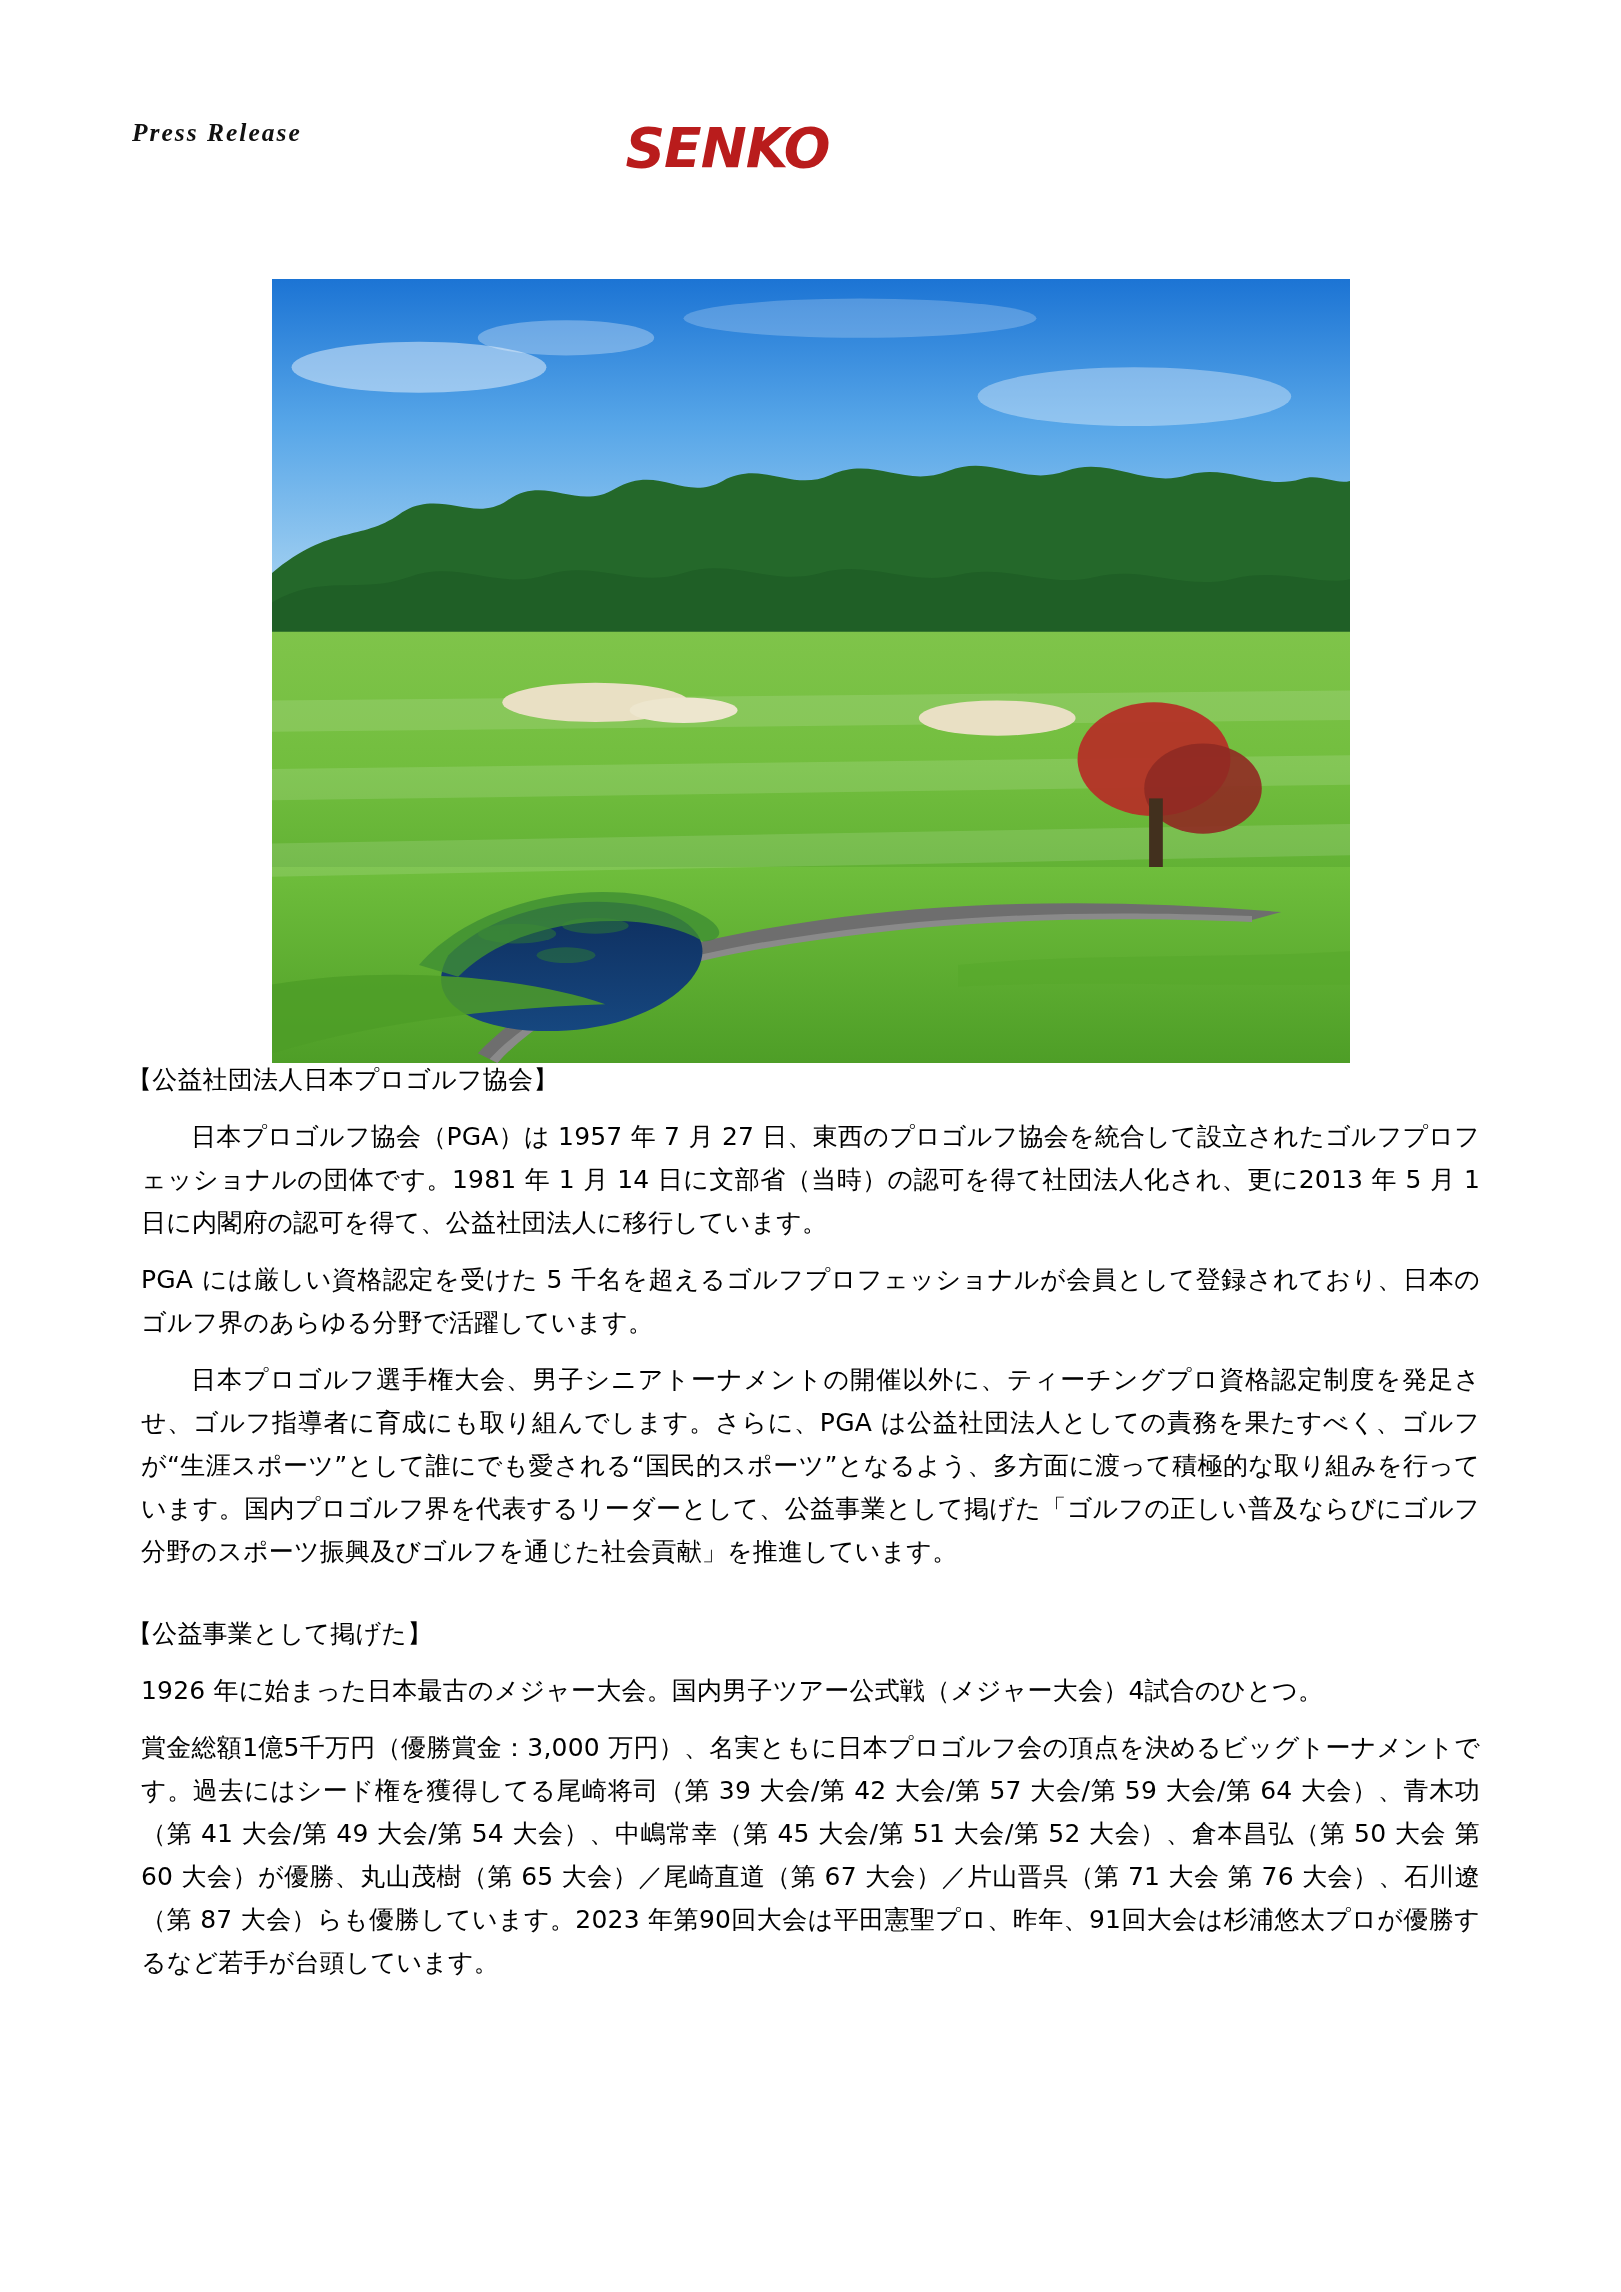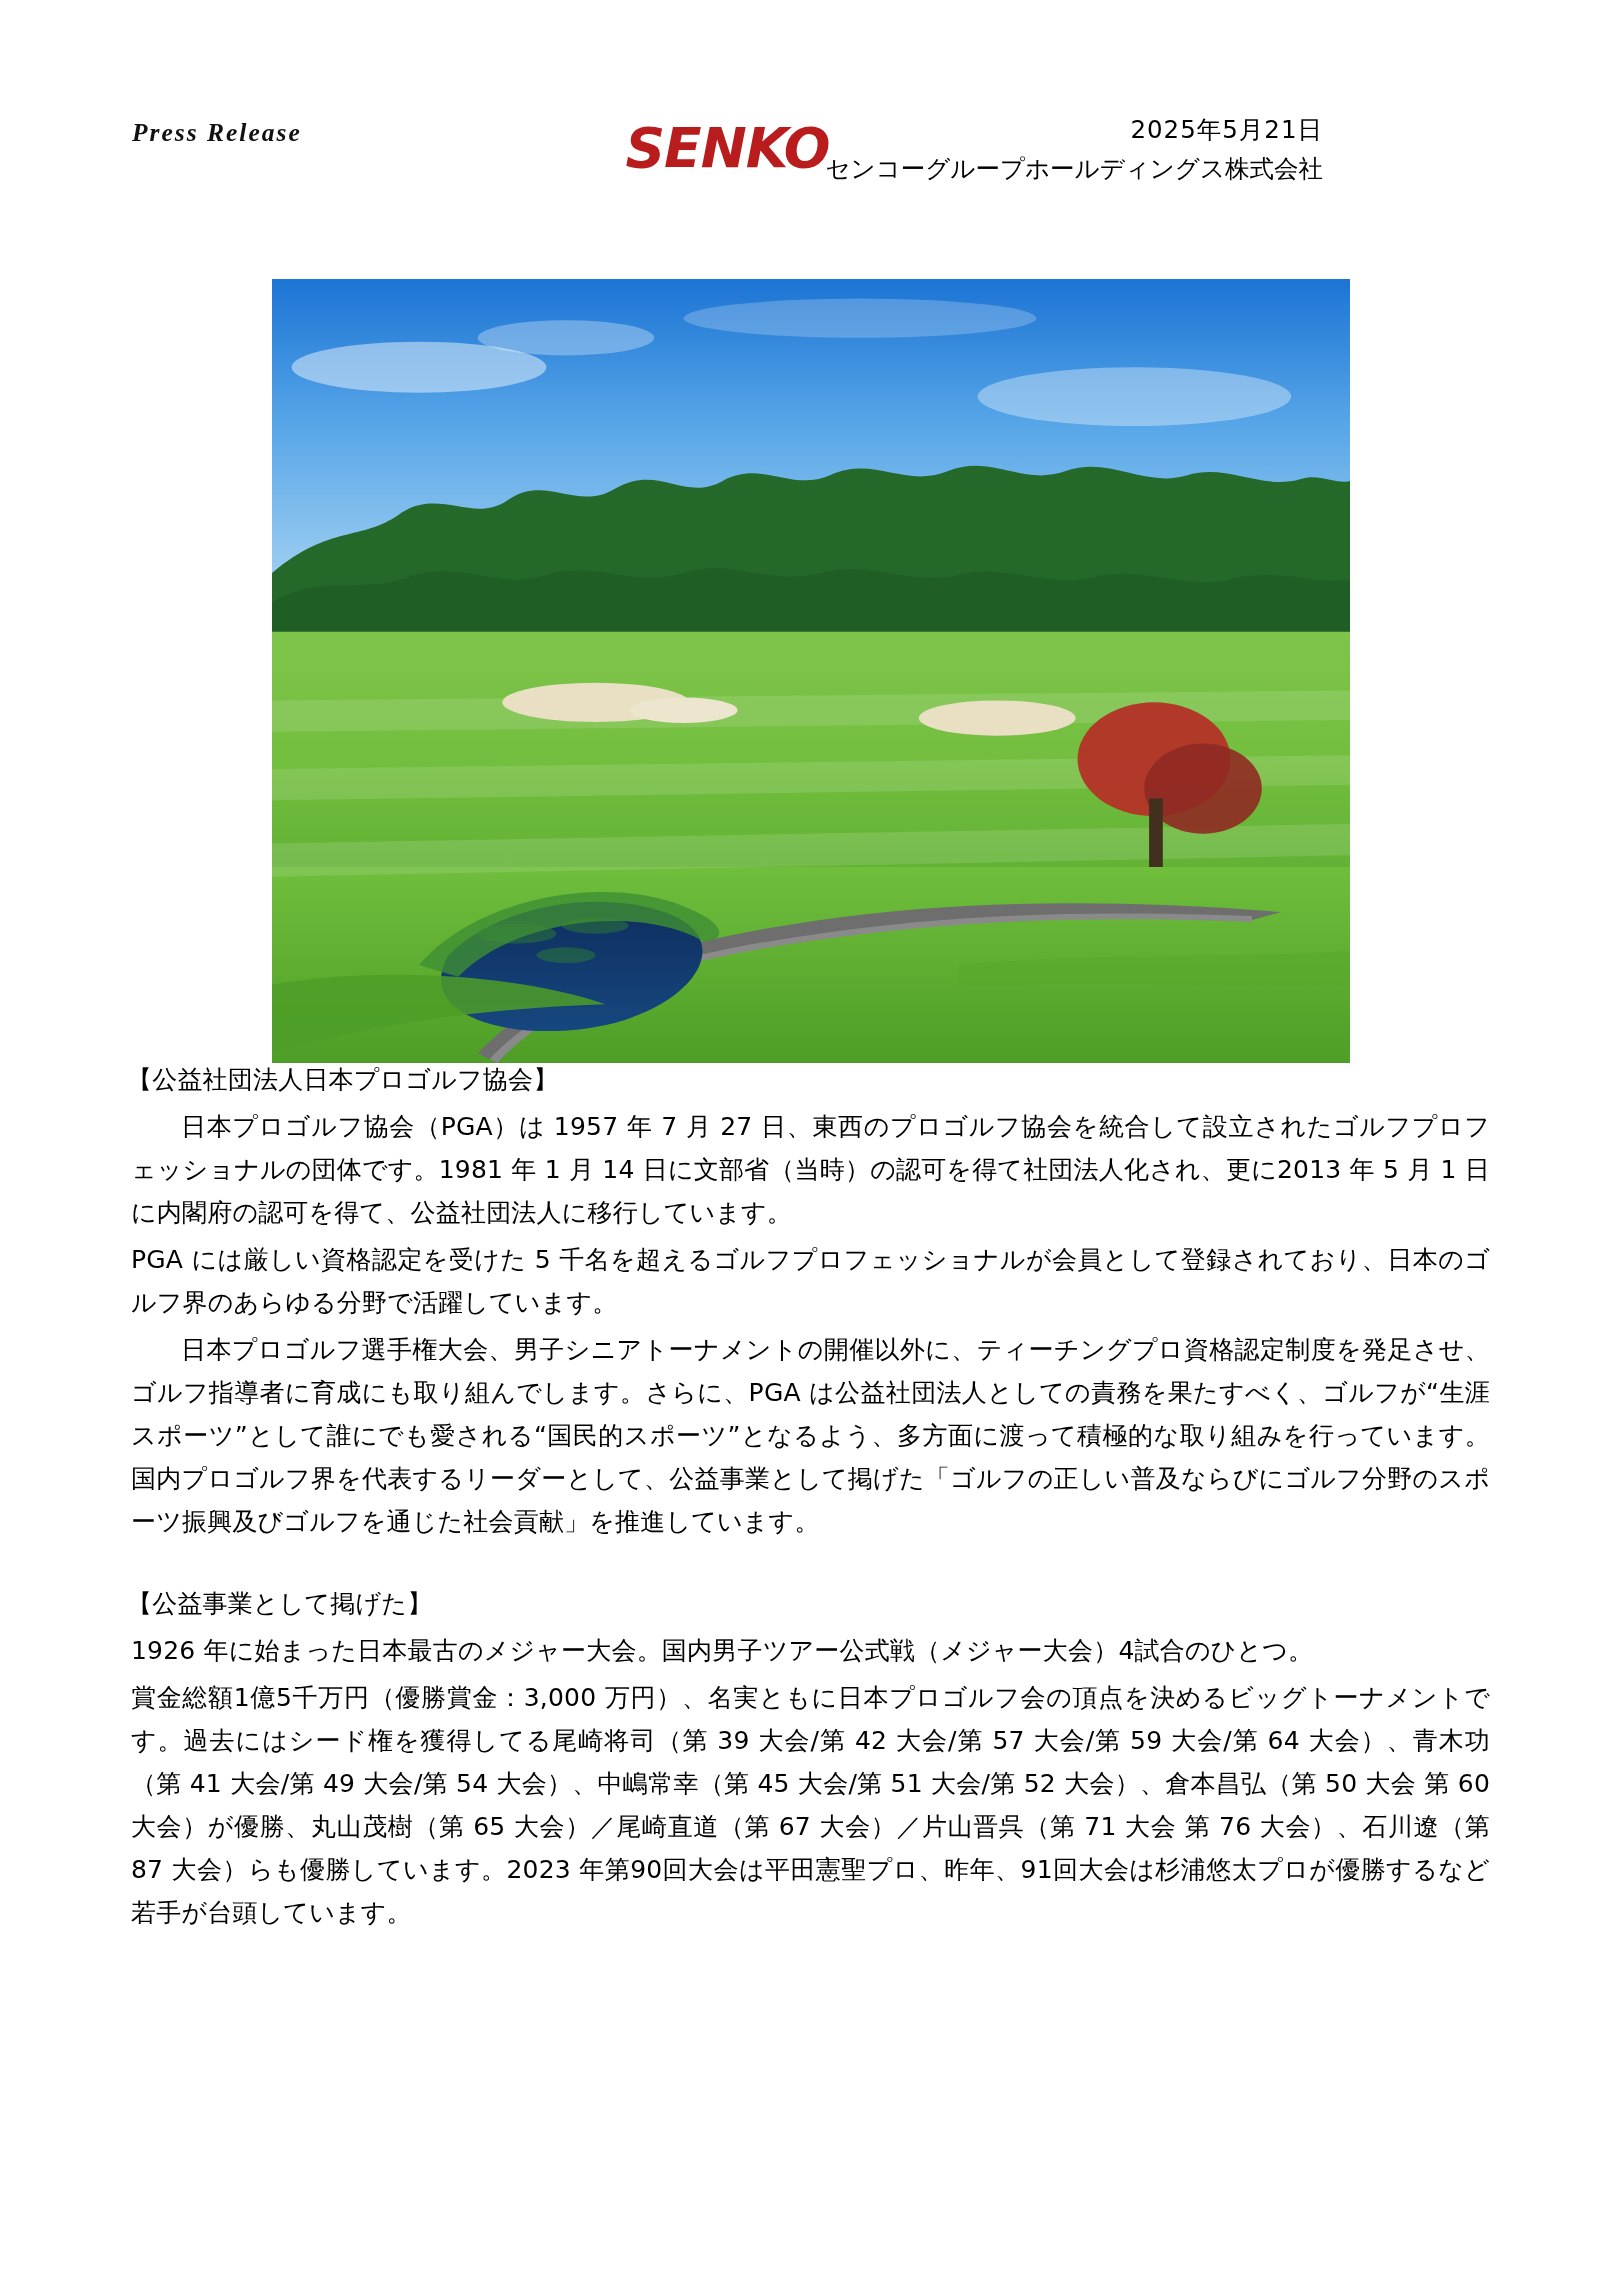--- a/index.html
+++ b/index.html
@@ -95,43 +95,39 @@
     line-height: 1.72;
     color: #000;
     letter-spacing: 0.2px;
   }
   .section-heading {
     font-size: 25px;
     margin: 0 0 3.9px 0;
     font-weight: 500;
   }
   .para {
-    margin: 4px;
+    margin: 14px;
     text-align: justify;
     text-justify: inter-character;
   }
   .indent {
     text-indent: 2em;
   }
   .section2 {
     margin-top: 39px;
   }
 </style>
 </head>
 <body>
 
 <div class="page">
 
   <div class="header">
     <div class="press-release">Press  Release</div>
     <div class="logo">SENKO</div>
-    <div class="header-right">
-      <div class="date">2025年5月21日</div>
-      <div class="company">センコーグループホールディングス株式会社</div>
-    </div>
   </div>
 
   <div class="photo-wrap">
     <svg class="photo" viewBox="0 0 1100 800" preserveAspectRatio="none">
       <defs>
         <linearGradient id="sky" x1="0" y1="0" x2="0" y2="1">
           <stop offset="0%" stop-color="#1C74D4"></stop>
           <stop offset="45%" stop-color="#57A6E8"></stop>
           <stop offset="100%" stop-color="#A9D4F2"></stop>
         </linearGradient>

